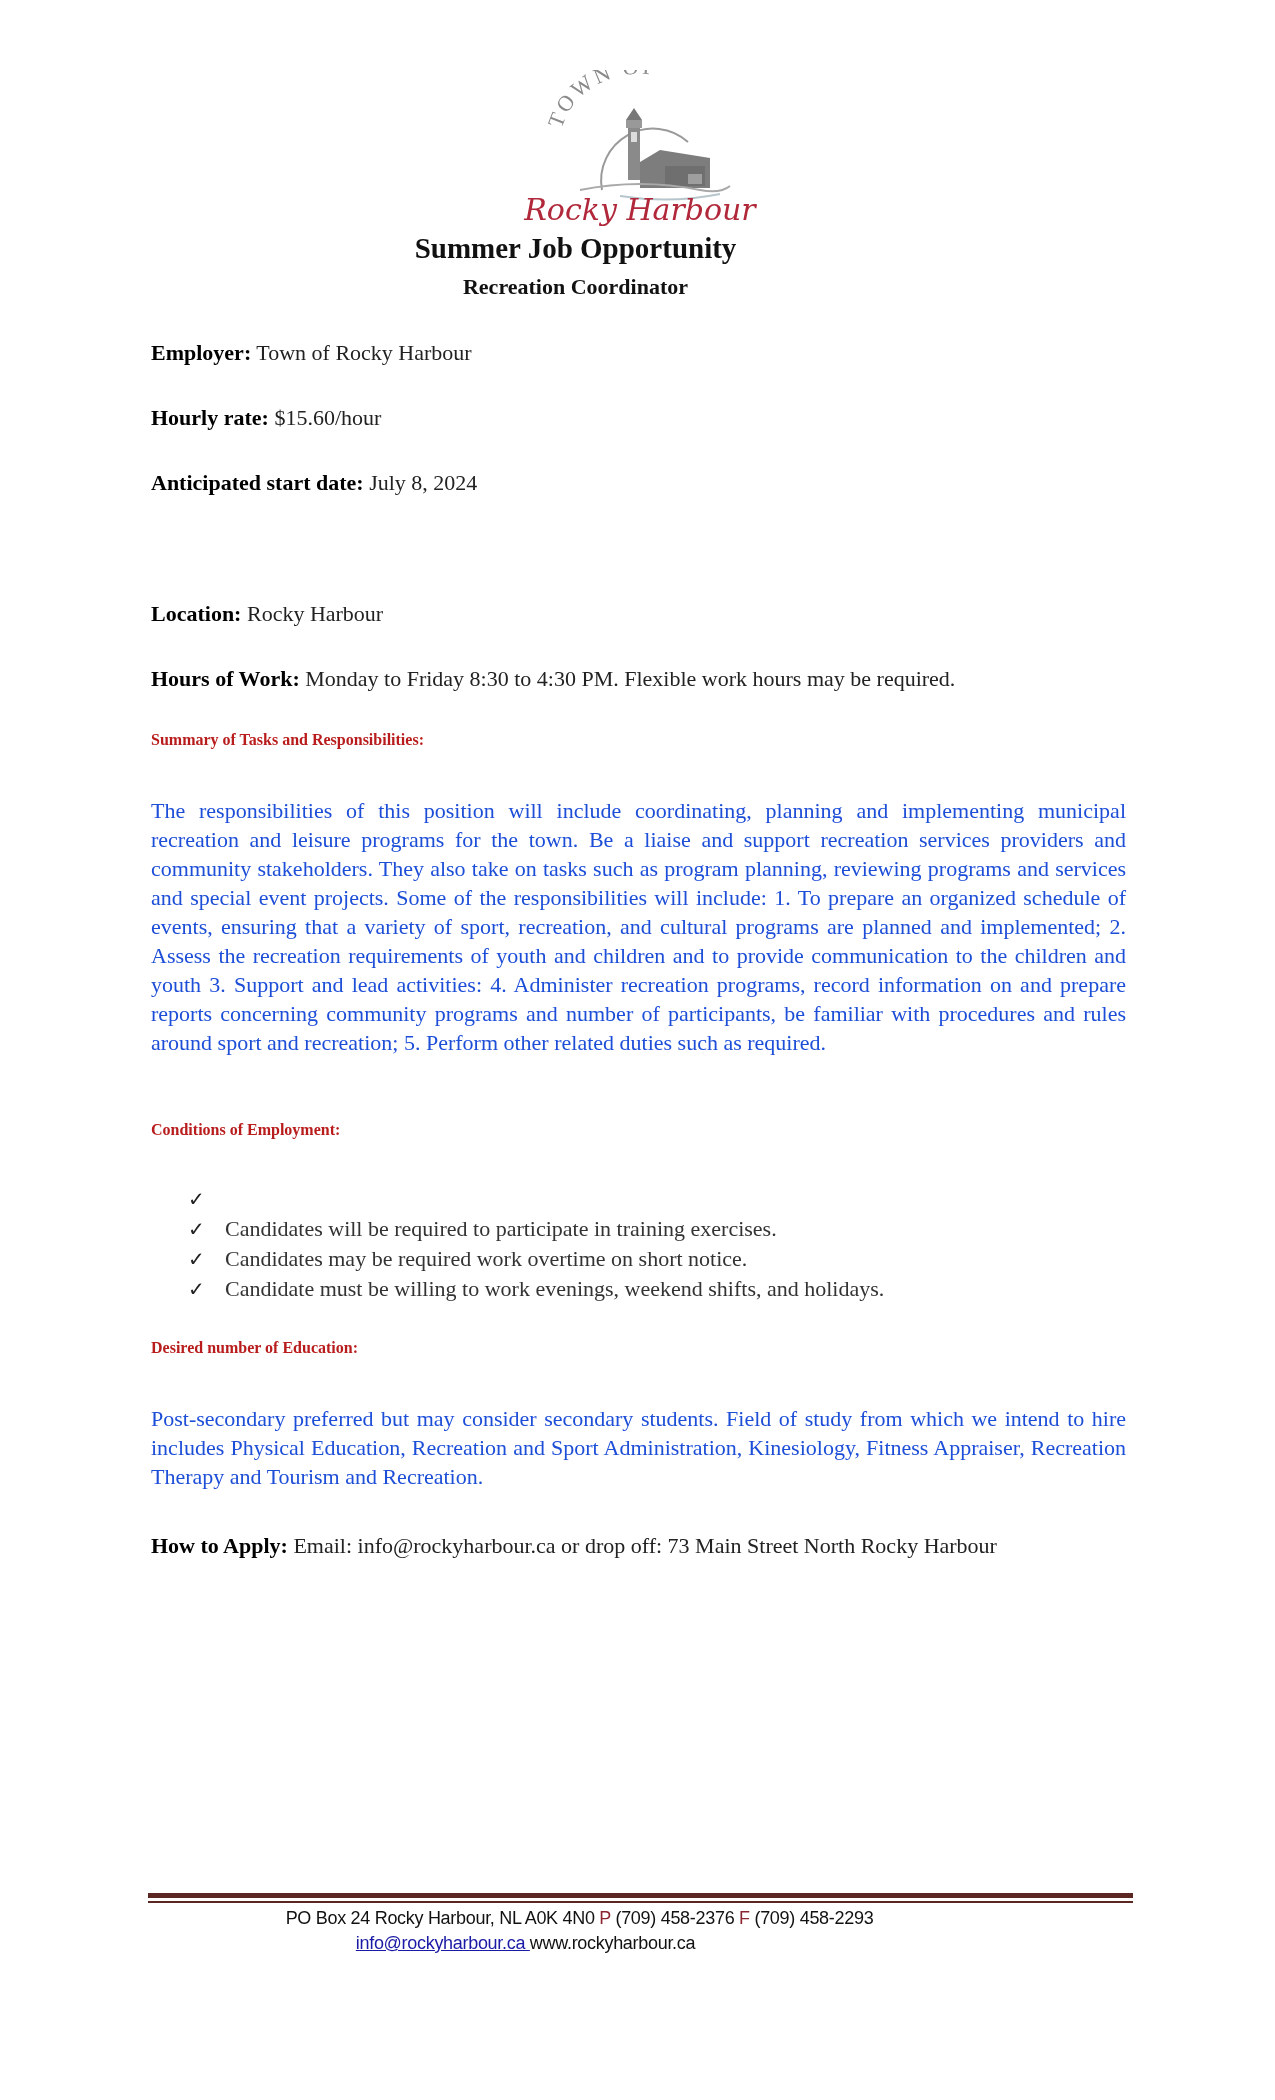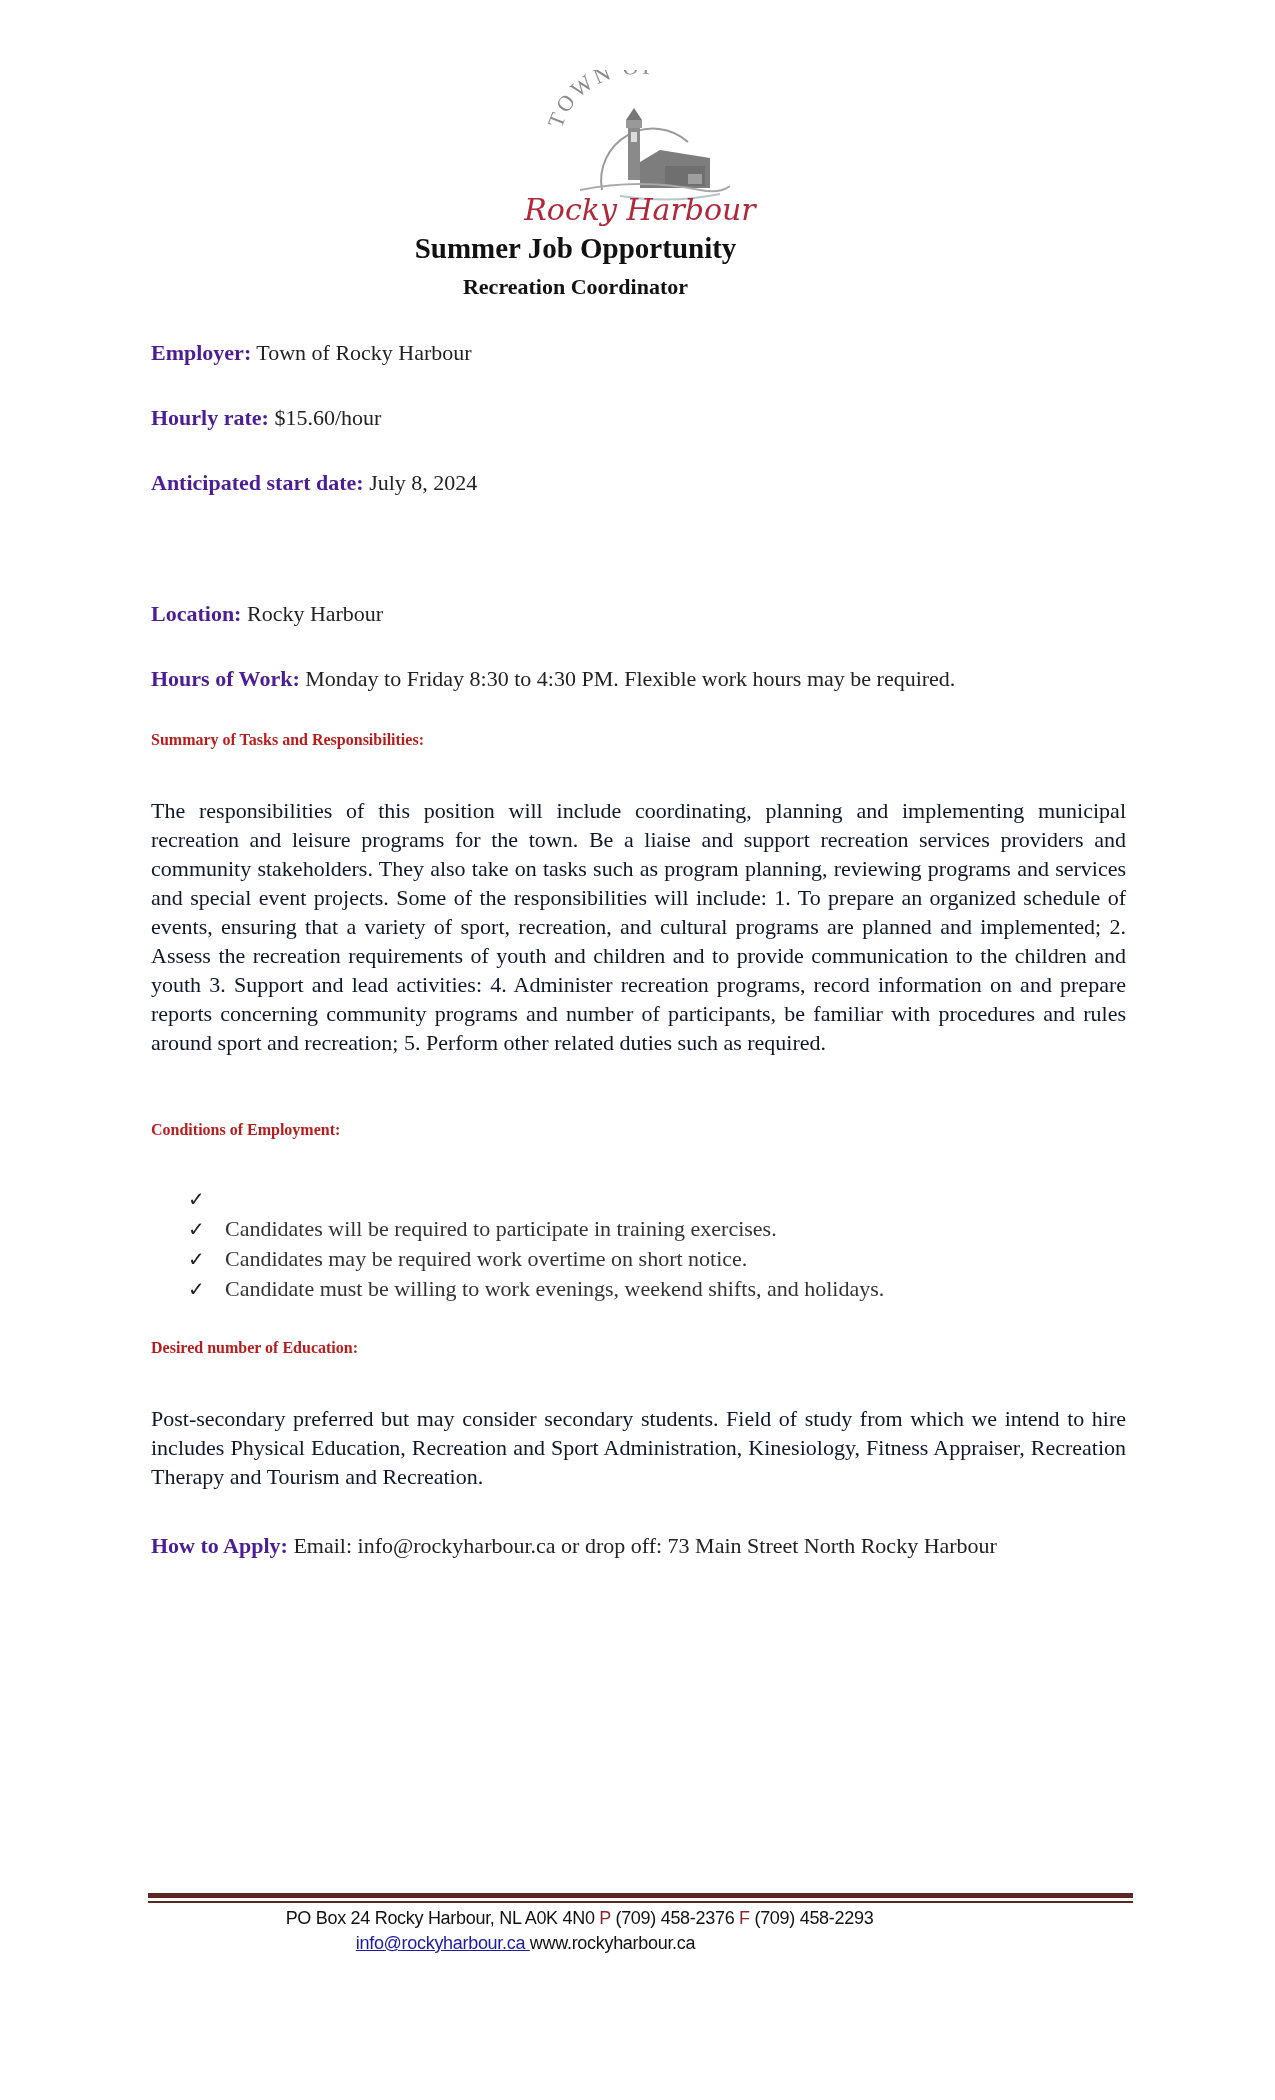--- a/index.html
+++ b/index.html
@@ -11,24 +11,24 @@
   .page { position: absolute; left: 0; top: 0; width: 1275px; height: 2100px; }
 
   
   .logo { position: absolute; left: 520px; top: 70px; width: 240px; height: 160px; }
   .logo svg { width: 240px; height: 160px; display: block; }
 
   .title-block { position: absolute; left: 0; width: 1151px; text-align: center; }
   .title { top: 232px; font-size: 29px; font-weight: bold; color: #111; }
   .subtitle { top: 274px; font-size: 22px; font-weight: bold; color: #111; }
   .field { position: absolute; left: 151px; font-size: 22px; white-space: nowrap; color: #222; }
-  .field .lbl { font-weight: bold; color: #4c1d95; }
+  .field .lbl { font-weight: bold; color: #000000; }
   .section-h { position: absolute; left: 151px; font-size: 16px; font-weight: bold; color: #b91c1c; white-space: nowrap; }
 
-  .para { position: absolute; left: 151px; width: 975px; font-size: 22px; line-height: 29px; text-align: justify; color: #0f172a; }
+  .para { position: absolute; left: 151px; width: 975px; font-size: 22px; line-height: 29px; text-align: justify; color: #1d4ed8; }
 
   .checklist { position: absolute; left: 188px; top: 1185px; font-size: 22px; line-height: 29px; color: #333; list-style: none; margin: 0; padding: 0; }
   .checklist li { display: flex; align-items: baseline; white-space: nowrap; }
   .checklist .chk { width: 37px; font-size: 20px; color: #222; }
 
   .deadline { position: absolute; left: 151px; top: 1598px; font-size: 22px; font-weight: bold; color: #111; white-space: nowrap; }
 
   .footer-rule-thick { position: absolute; left: 148px; top: 1893px; width: 985px; height: 5px; background: #5c2622; }
   .footer-rule-thin { position: absolute; left: 148px; top: 1901px; width: 985px; height: 2px; background: #5c2622; }
   .footer-line1 { position: absolute; left: 0; width: 1159px; top: 1908px; text-align: center; font-family: "Liberation Sans", "DejaVu Sans", sans-serif; font-size: 18px; color: #111; letter-spacing: -0.3px; }

